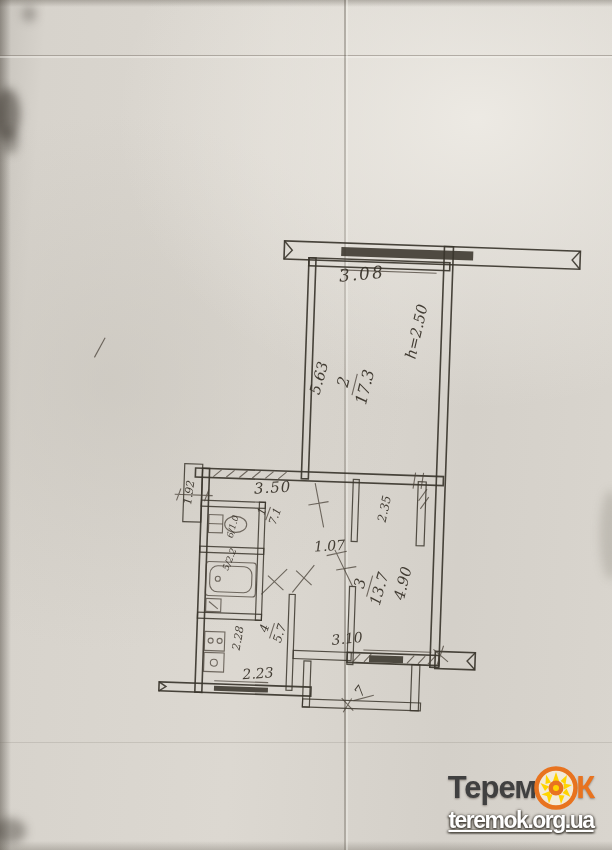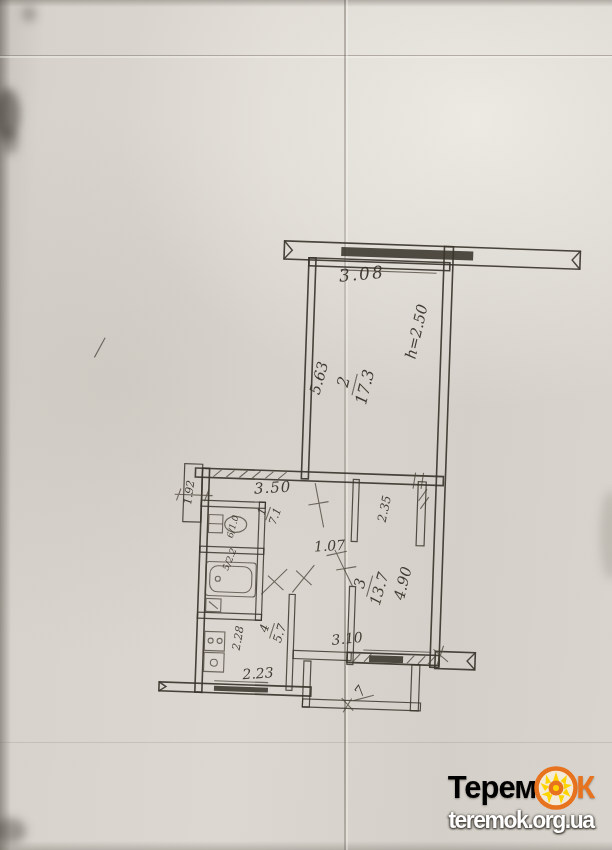--- a/index.html
+++ b/index.html
@@ -38,21 +38,21 @@
   .stroke-soft{stroke:#494238;stroke-width:1.1;fill:none;opacity:.75;}
   .hw{font-family:"DejaVu Serif",serif;font-style:italic;fill:#332d24;opacity:.9;}
   
   .wm{position:absolute;right:5px;top:766px;width:172px;text-align:center;}
   .wm-row{display:flex;align-items:center;justify-content:center;}
   .wm-brand{font-weight:bold;font-size:31px;letter-spacing:-1px;
     text-shadow:0 1px 2px rgba(80,70,60,.55), 0 0 1px rgba(255,255,255,.6);}
   .wm-sun{margin:0 -2px;}
   .wm-url{font-weight:bold;font-size:23px;letter-spacing:-1.5px;color:#fff;
     text-shadow:0 0 3px rgba(70,65,58,.9),1px 1px 2px rgba(60,55,48,.9),-1px 1px 2px rgba(60,55,48,.8);
-    margin-top:-3px;}
+    margin-top:-3px;text-decoration:underline;}
 </style>
 </head>
 <body>
 
 <div id="stage">
   <div class="paper"></div>
   <div class="edge-left"></div>
   <div class="edge-top"></div>
   <div class="edge-bottom"></div>
   <div class="blot b1"></div>
@@ -204,21 +204,21 @@
         <text class="hw" font-size="14" transform="translate(266,681) rotate(-6)">2.23</text>
 
         <text class="hw" font-size="14" transform="translate(372,693) rotate(-55)">7</text>
         <line class="stroke-soft" x1="362" y1="700" x2="382" y2="694"></line>
       </g>
     </g>
   </svg>
 
   <div class="wm">
     <div class="wm-row">
-      <span class="wm-brand" style="color:#000000">Терем</span>
+      <span class="wm-brand" style="color:#404040">Терем</span>
       <svg class="wm-sun" width="44" height="44" viewBox="0 0 44 44">
         <circle cx="22" cy="22" r="19" fill="#f3ead8"></circle>
         <circle cx="22" cy="22" r="19.5" fill="none" stroke="#e8731f" stroke-width="4.5"></circle>
         <g fill="#ffd400">
           <path d="M22,6 L25,15 L19,15 Z"></path>
           <path d="M33,9 L31.5,18.5 L26.5,15 Z"></path>
           <path d="M38,19 L30,23.5 L29.5,17.5 Z"></path>
           <path d="M36.5,31 L28.5,27 L32.5,22.5 Z"></path>
           <path d="M27,38 L24.5,29 L30.5,29.5 Z"></path>
           <path d="M15,37.5 L18.5,28.5 L12.5,28 Z"></path>

